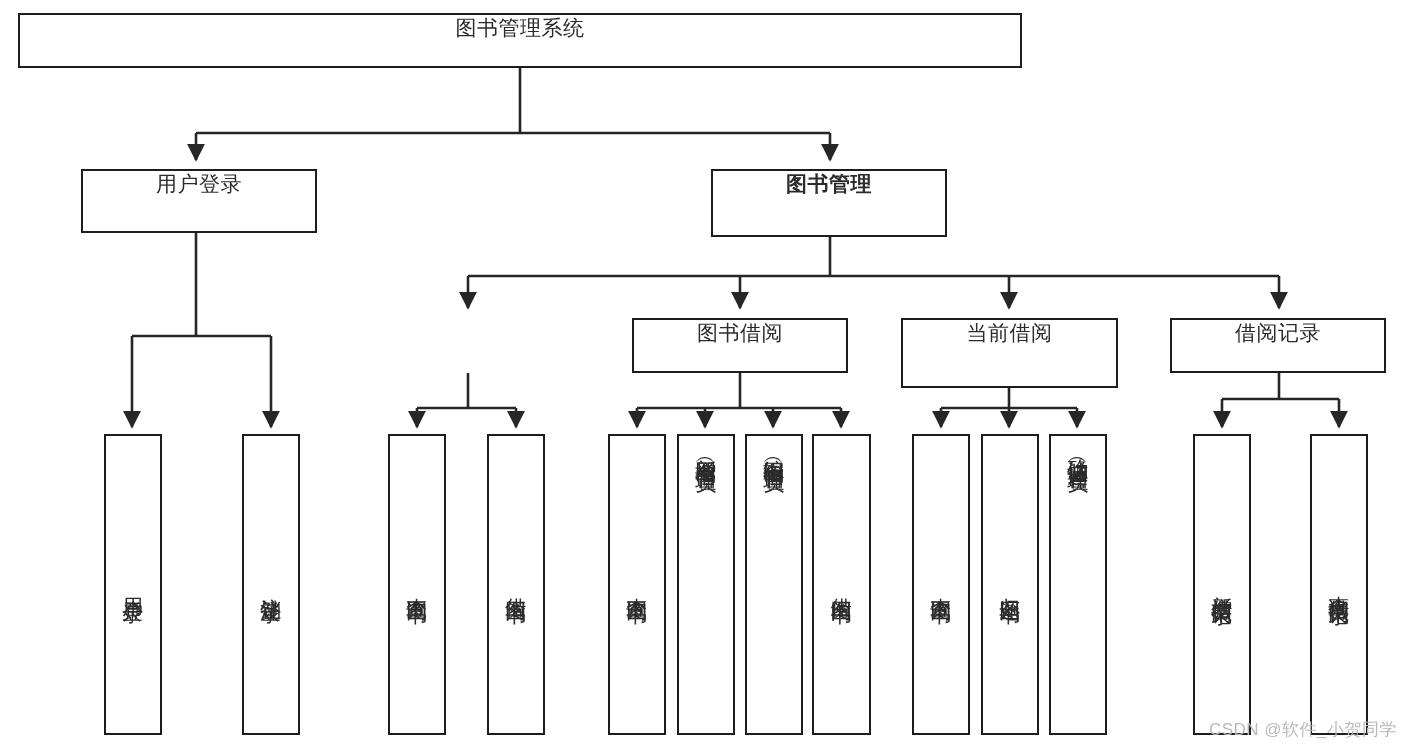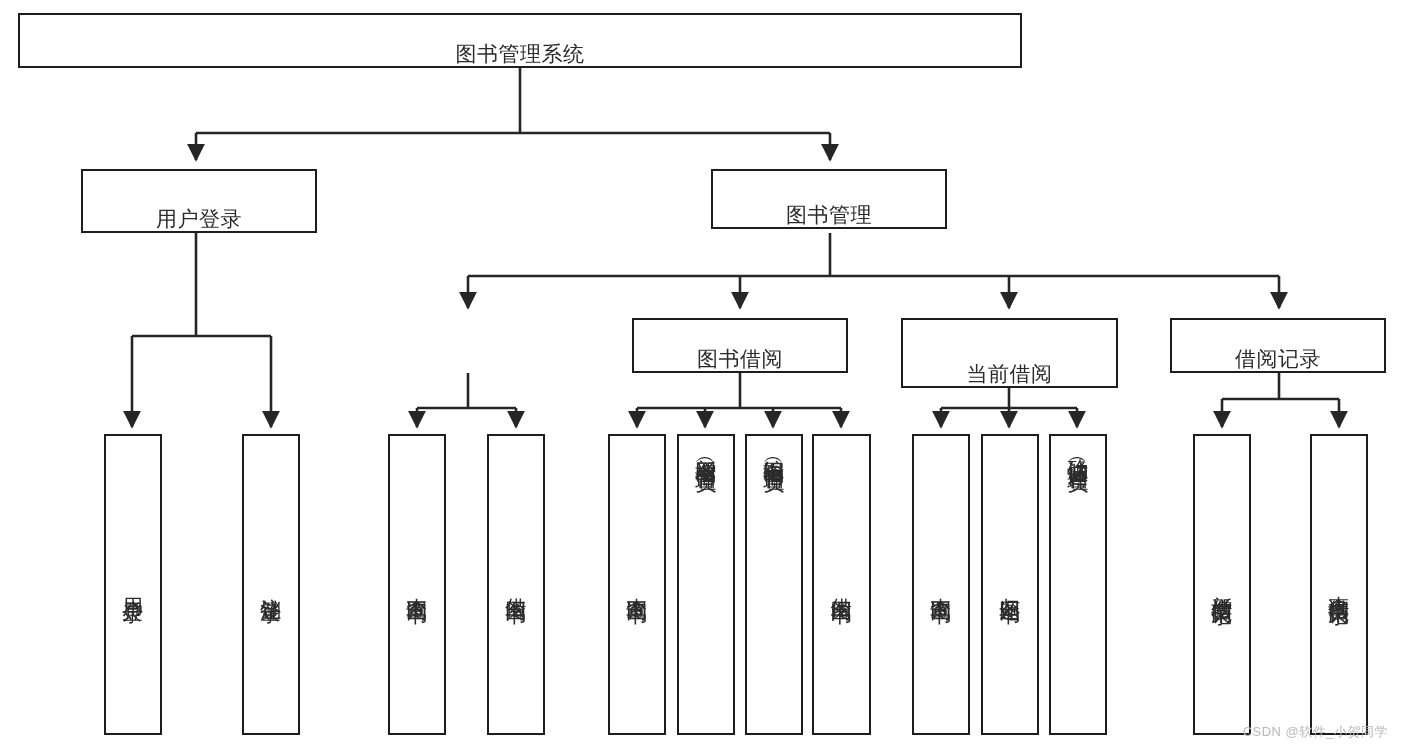--- a/index.html
+++ b/index.html
@@ -24,21 +24,21 @@
     width: 1405px;
     height: 747px;
     pointer-events: none;
   }
   .node {
     position: absolute;
     box-sizing: border-box;
     background: #ffffff;
     border: 2px solid #1d1d1d;
     display: flex;
-    align-items: flex-end;
+    align-items: flex-start;
     justify-content: center;
     color: #2b2b2b;
   }
   .node-h .label {
     font-size: 21px;
     line-height: 1.2;
     letter-spacing: 0.5px;
     white-space: nowrap;
   }
   .node-v {
@@ -53,23 +53,23 @@
     line-height: 1.22;
     letter-spacing: 2px;
     white-space: nowrap;
   }
   .node-v.centered {
     align-items: center;
     padding-top: 0;
   }
   .watermark {
     position: absolute;
-    right: 17px;
+    right: 8px;
     bottom: 6px;
-    font-size: 13px;
+    font-size: 17px;
     color: #b9b9b9;
     letter-spacing: 0.5px;
     white-space: nowrap;
     user-select: none;
   }
 </style>
 </head>
 <body>
 
 <div id="canvas">
@@ -125,21 +125,21 @@
   </svg>
 
   <div class="node node-h" style="left:18px; top:13px; width:1004px; height:55px;">
     <span class="label">图书管理系统</span>
   </div>
 
   <div class="node node-h" style="left:81px; top:169px; width:236px; height:64px;">
     <span class="label">用户登录</span>
   </div>
 
-  <div class="node node-h" style="left:711px; top:169px; width:236px; height:60px;">
+  <div class="node node-h" style="left:711px; top:169px; width:236px; height:68px;font-weight:bold;">
     <span class="label">图书管理</span>
   </div>
 
 
   <div class="node node-h" style="left:632px; top:318px; width:216px; height:55px;">
     <span class="label">图书借阅</span>
   </div>
 
   <div class="node node-h" style="left:901px; top:318px; width:217px; height:70px;">
     <span class="label">当前借阅</span>

